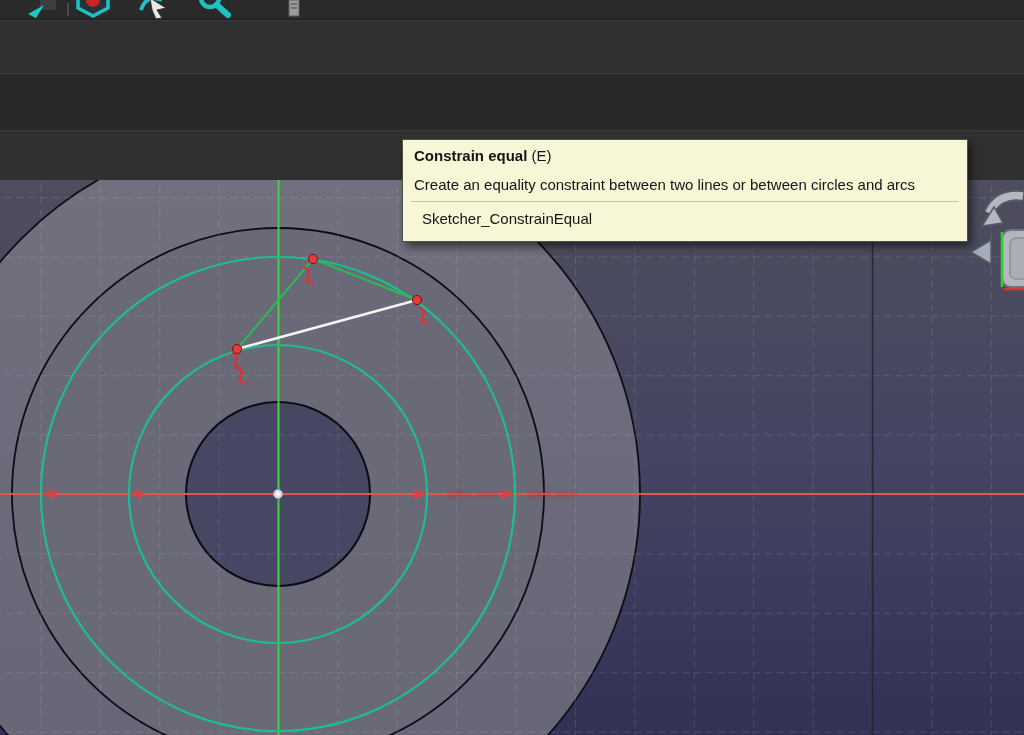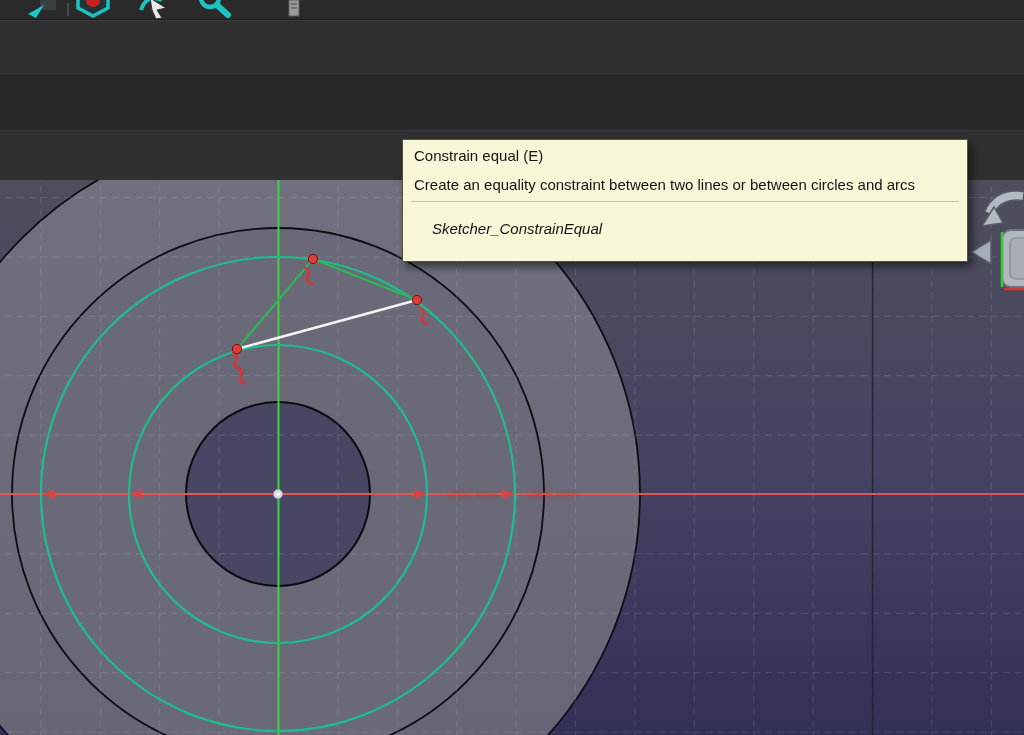--- a/index.html
+++ b/index.html
@@ -33,24 +33,24 @@
     color:#fdfdfd;font-weight:bold;font-size:13px;letter-spacing:-2px;
     display:flex;align-items:center;justify-content:center;padding-right:3px;
   }
   #tooltip{
     position:absolute;left:402px;top:139px;width:566px;box-sizing:border-box;
     background:#f7f7d7;border:1px solid #525240;
     box-shadow:4px 5px 8px rgba(0,0,0,.5);
     padding:7px 11px 6px 11px;color:#141414;font-size:15px;z-index:5;
   }
   #tooltip .t1{margin:0 0 10px 0;}
-  #tooltip .t1 b{font-weight:normal;}
+  #tooltip .t1 b{font-weight:bold;}
   #tooltip .t2{margin:12px 0 8px 0;}
   #tooltip .sep{border:none;border-top:1px solid #c6c6a4;margin:0 -3px 6px -3px;}
-  #tooltip .t3{margin:18px;font-style:italic;}
+  #tooltip .t3{margin:8px;}
 </style>
 </head>
 <body>
 
 <div id="row-top" class="band">
   <svg width="1024" height="19" style="display:block">
 
     <g>
       <rect x="40" y="-6" width="16" height="16" fill="#3a3f41"></rect>
       <polygon points="28,14 44,5 36,18" fill="#21c6c6"></polygon>

